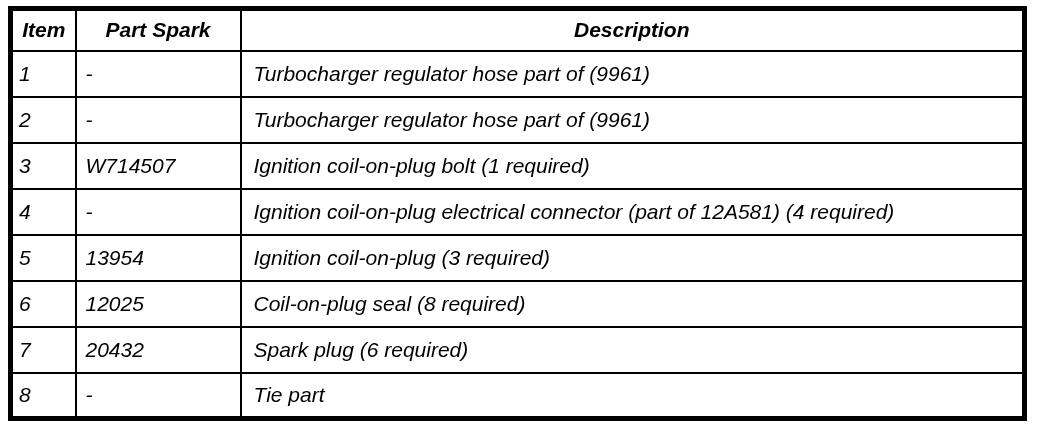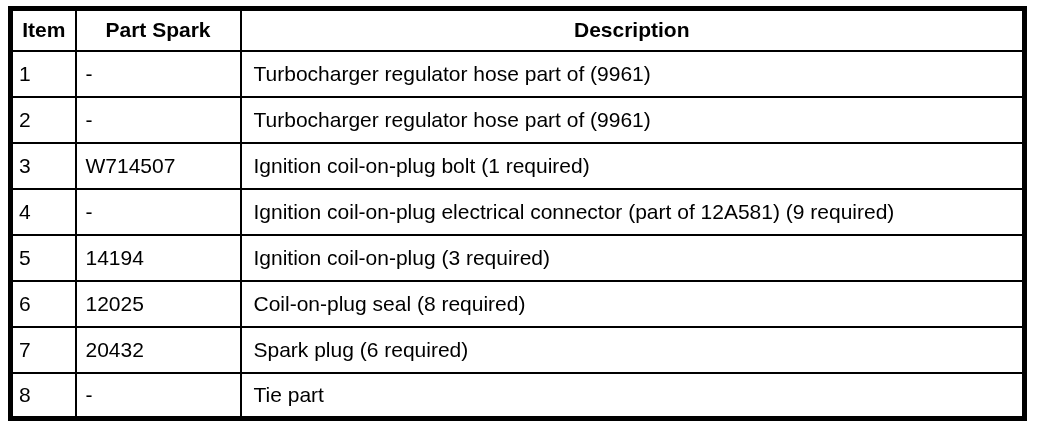--- a/index.html
+++ b/index.html
@@ -8,20 +8,21 @@
       background: #ffffff;
     }
     .page {
       position: relative;
       width: 1056px;
       height: 444px;
       background: #ffffff;
       overflow: hidden;
       font-family: "Liberation Sans", sans-serif;
       color: #000000;
+      font-style: italic;
     }
     table.parts-table {
       position: absolute;
       left: 8px;
       top: 6px;
       width: 1014px;
       border-collapse: collapse;
       table-layout: fixed;
       background: #ffffff;
       border: 5px solid #000000;
@@ -81,25 +82,25 @@
         <td class="col-desc">Turbocharger regulator hose part of (9961)</td>
       </tr>
       <tr>
         <td class="col-item">3</td>
         <td class="col-part">W714507</td>
         <td class="col-desc">Ignition coil-on-plug bolt (1 required)</td>
       </tr>
       <tr>
         <td class="col-item">4</td>
         <td class="col-part">-</td>
-        <td class="col-desc">Ignition coil-on-plug electrical connector (part of 12A581) (9 required)</td>
+        <td class="col-desc">Ignition coil-on-plug electrical connector (part of 12A581) (4 required)</td>
       </tr>
       <tr>
         <td class="col-item">5</td>
-        <td class="col-part">14194</td>
+        <td class="col-part">13954</td>
         <td class="col-desc">Ignition coil-on-plug (3 required)</td>
       </tr>
       <tr>
         <td class="col-item">6</td>
         <td class="col-part">12025</td>
         <td class="col-desc">Coil-on-plug seal (8 required)</td>
       </tr>
       <tr>
         <td class="col-item">7</td>
         <td class="col-part">20432</td>

